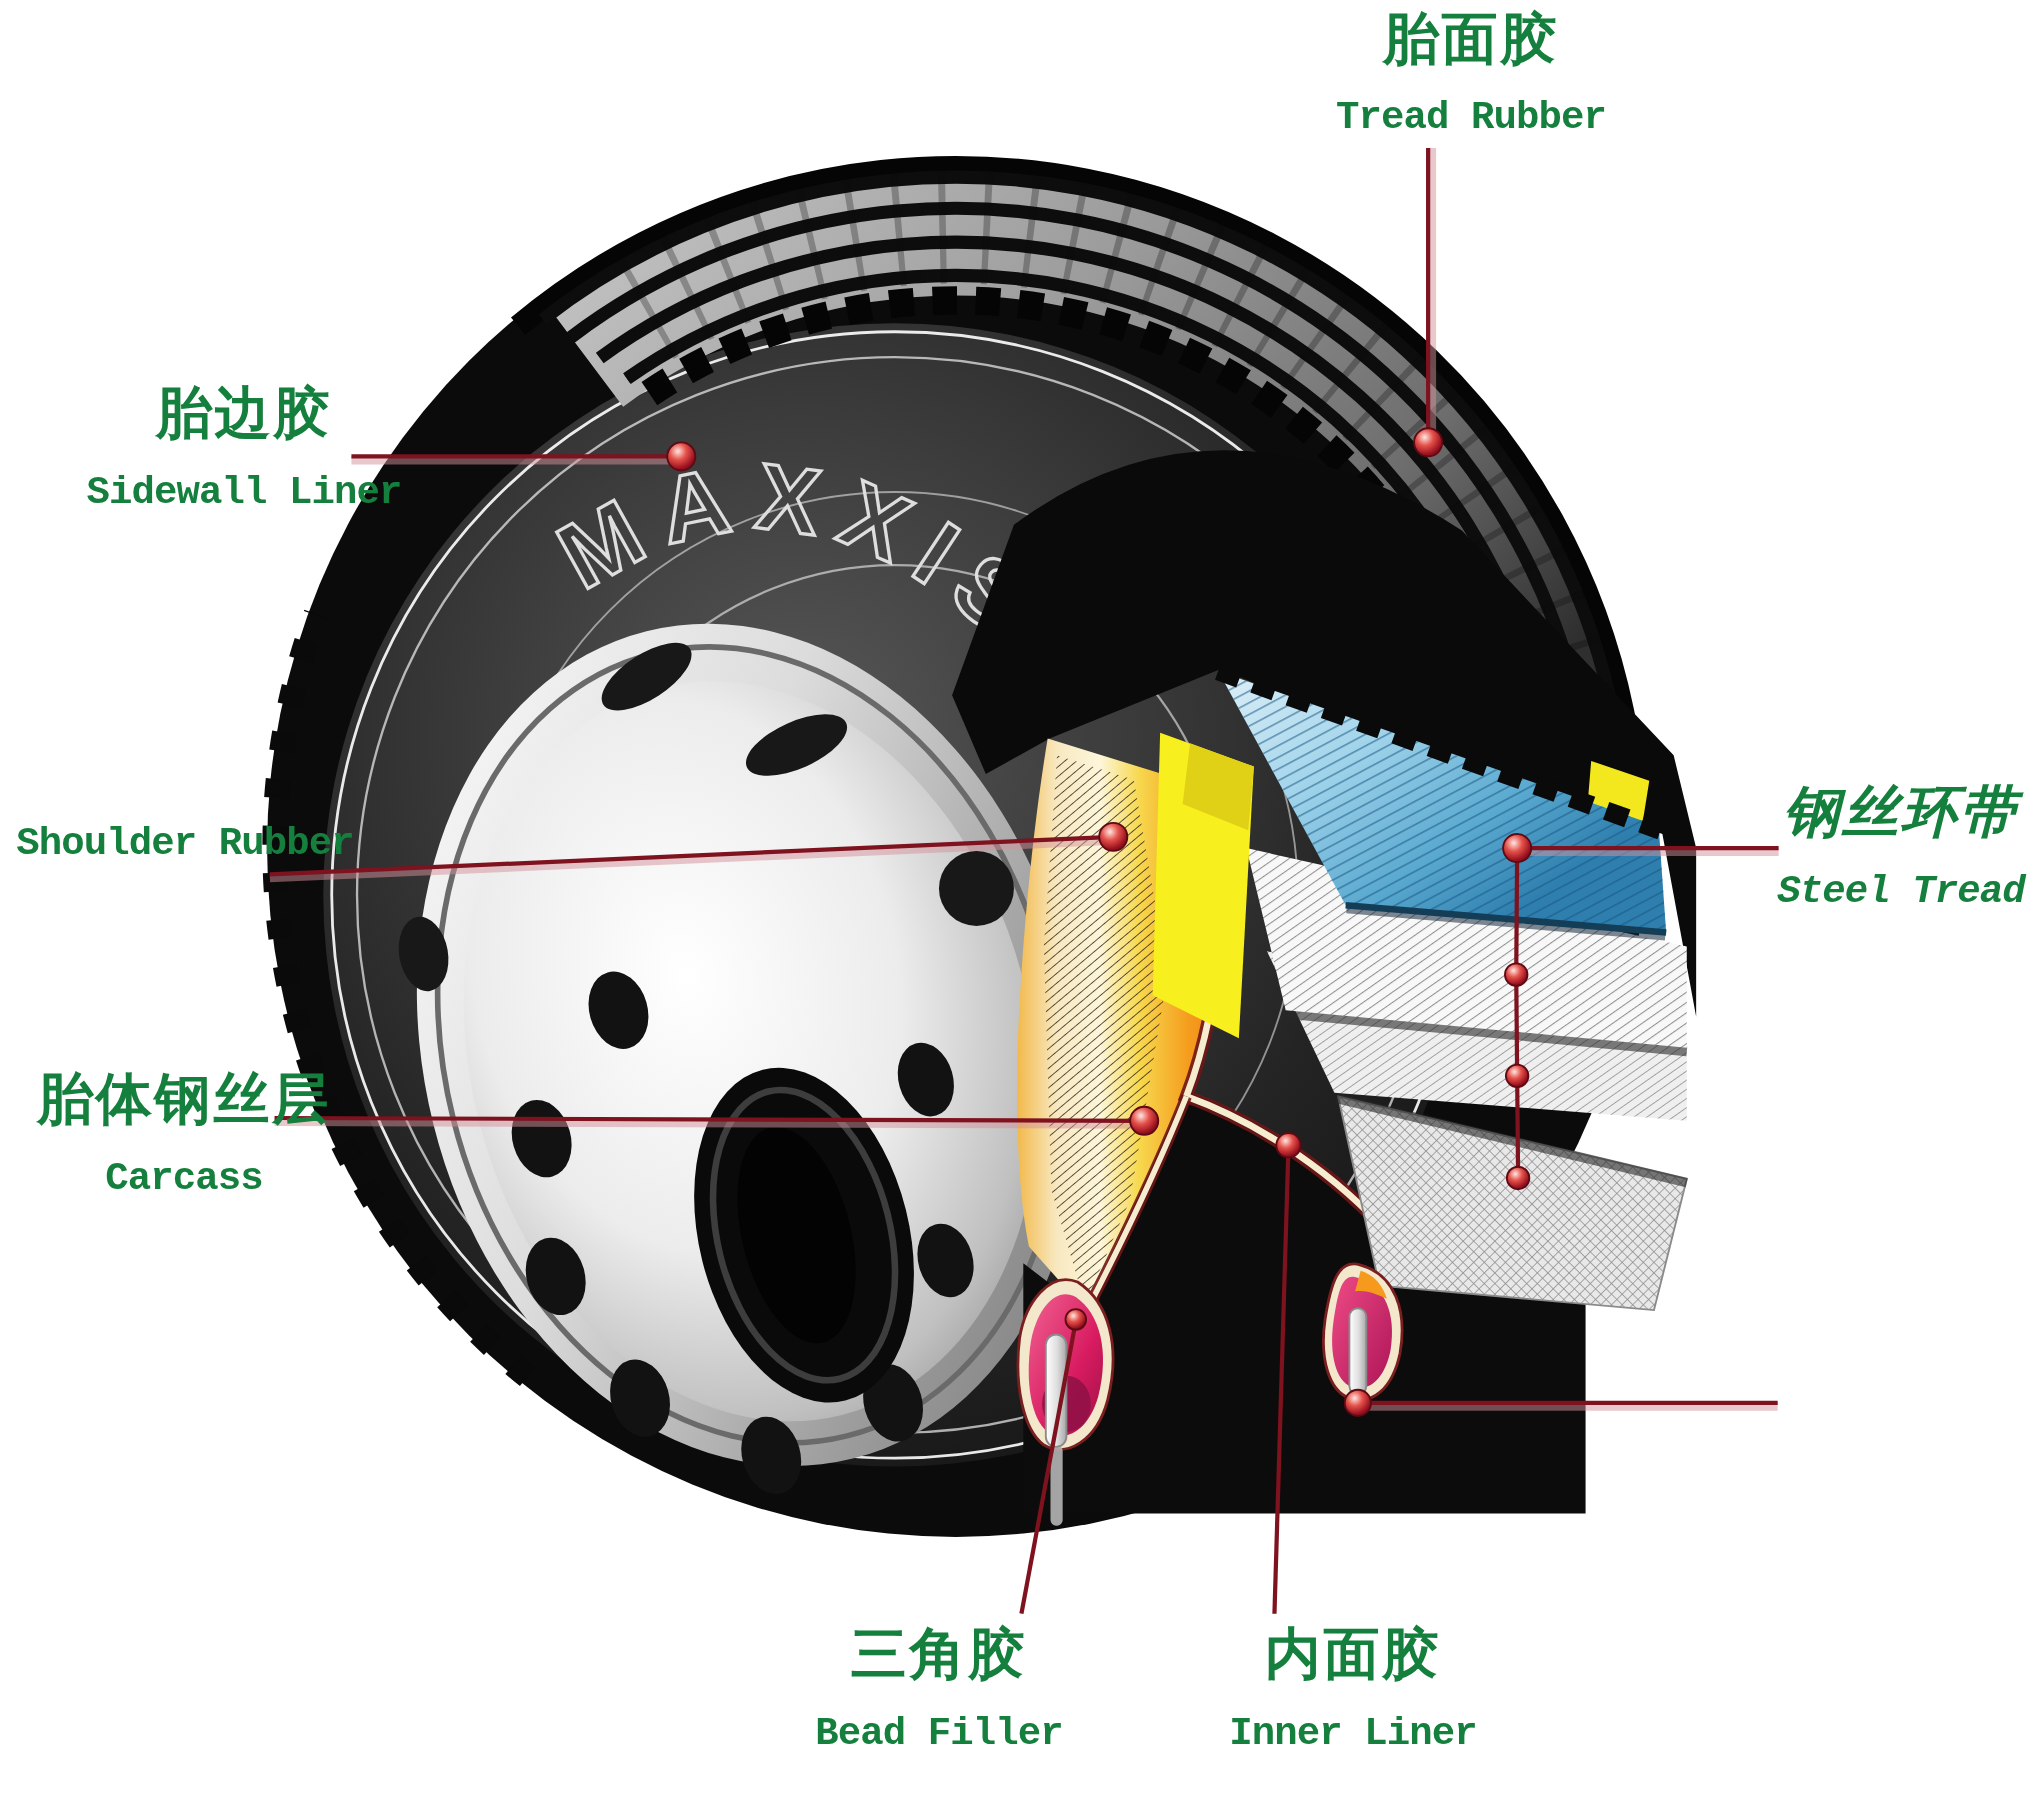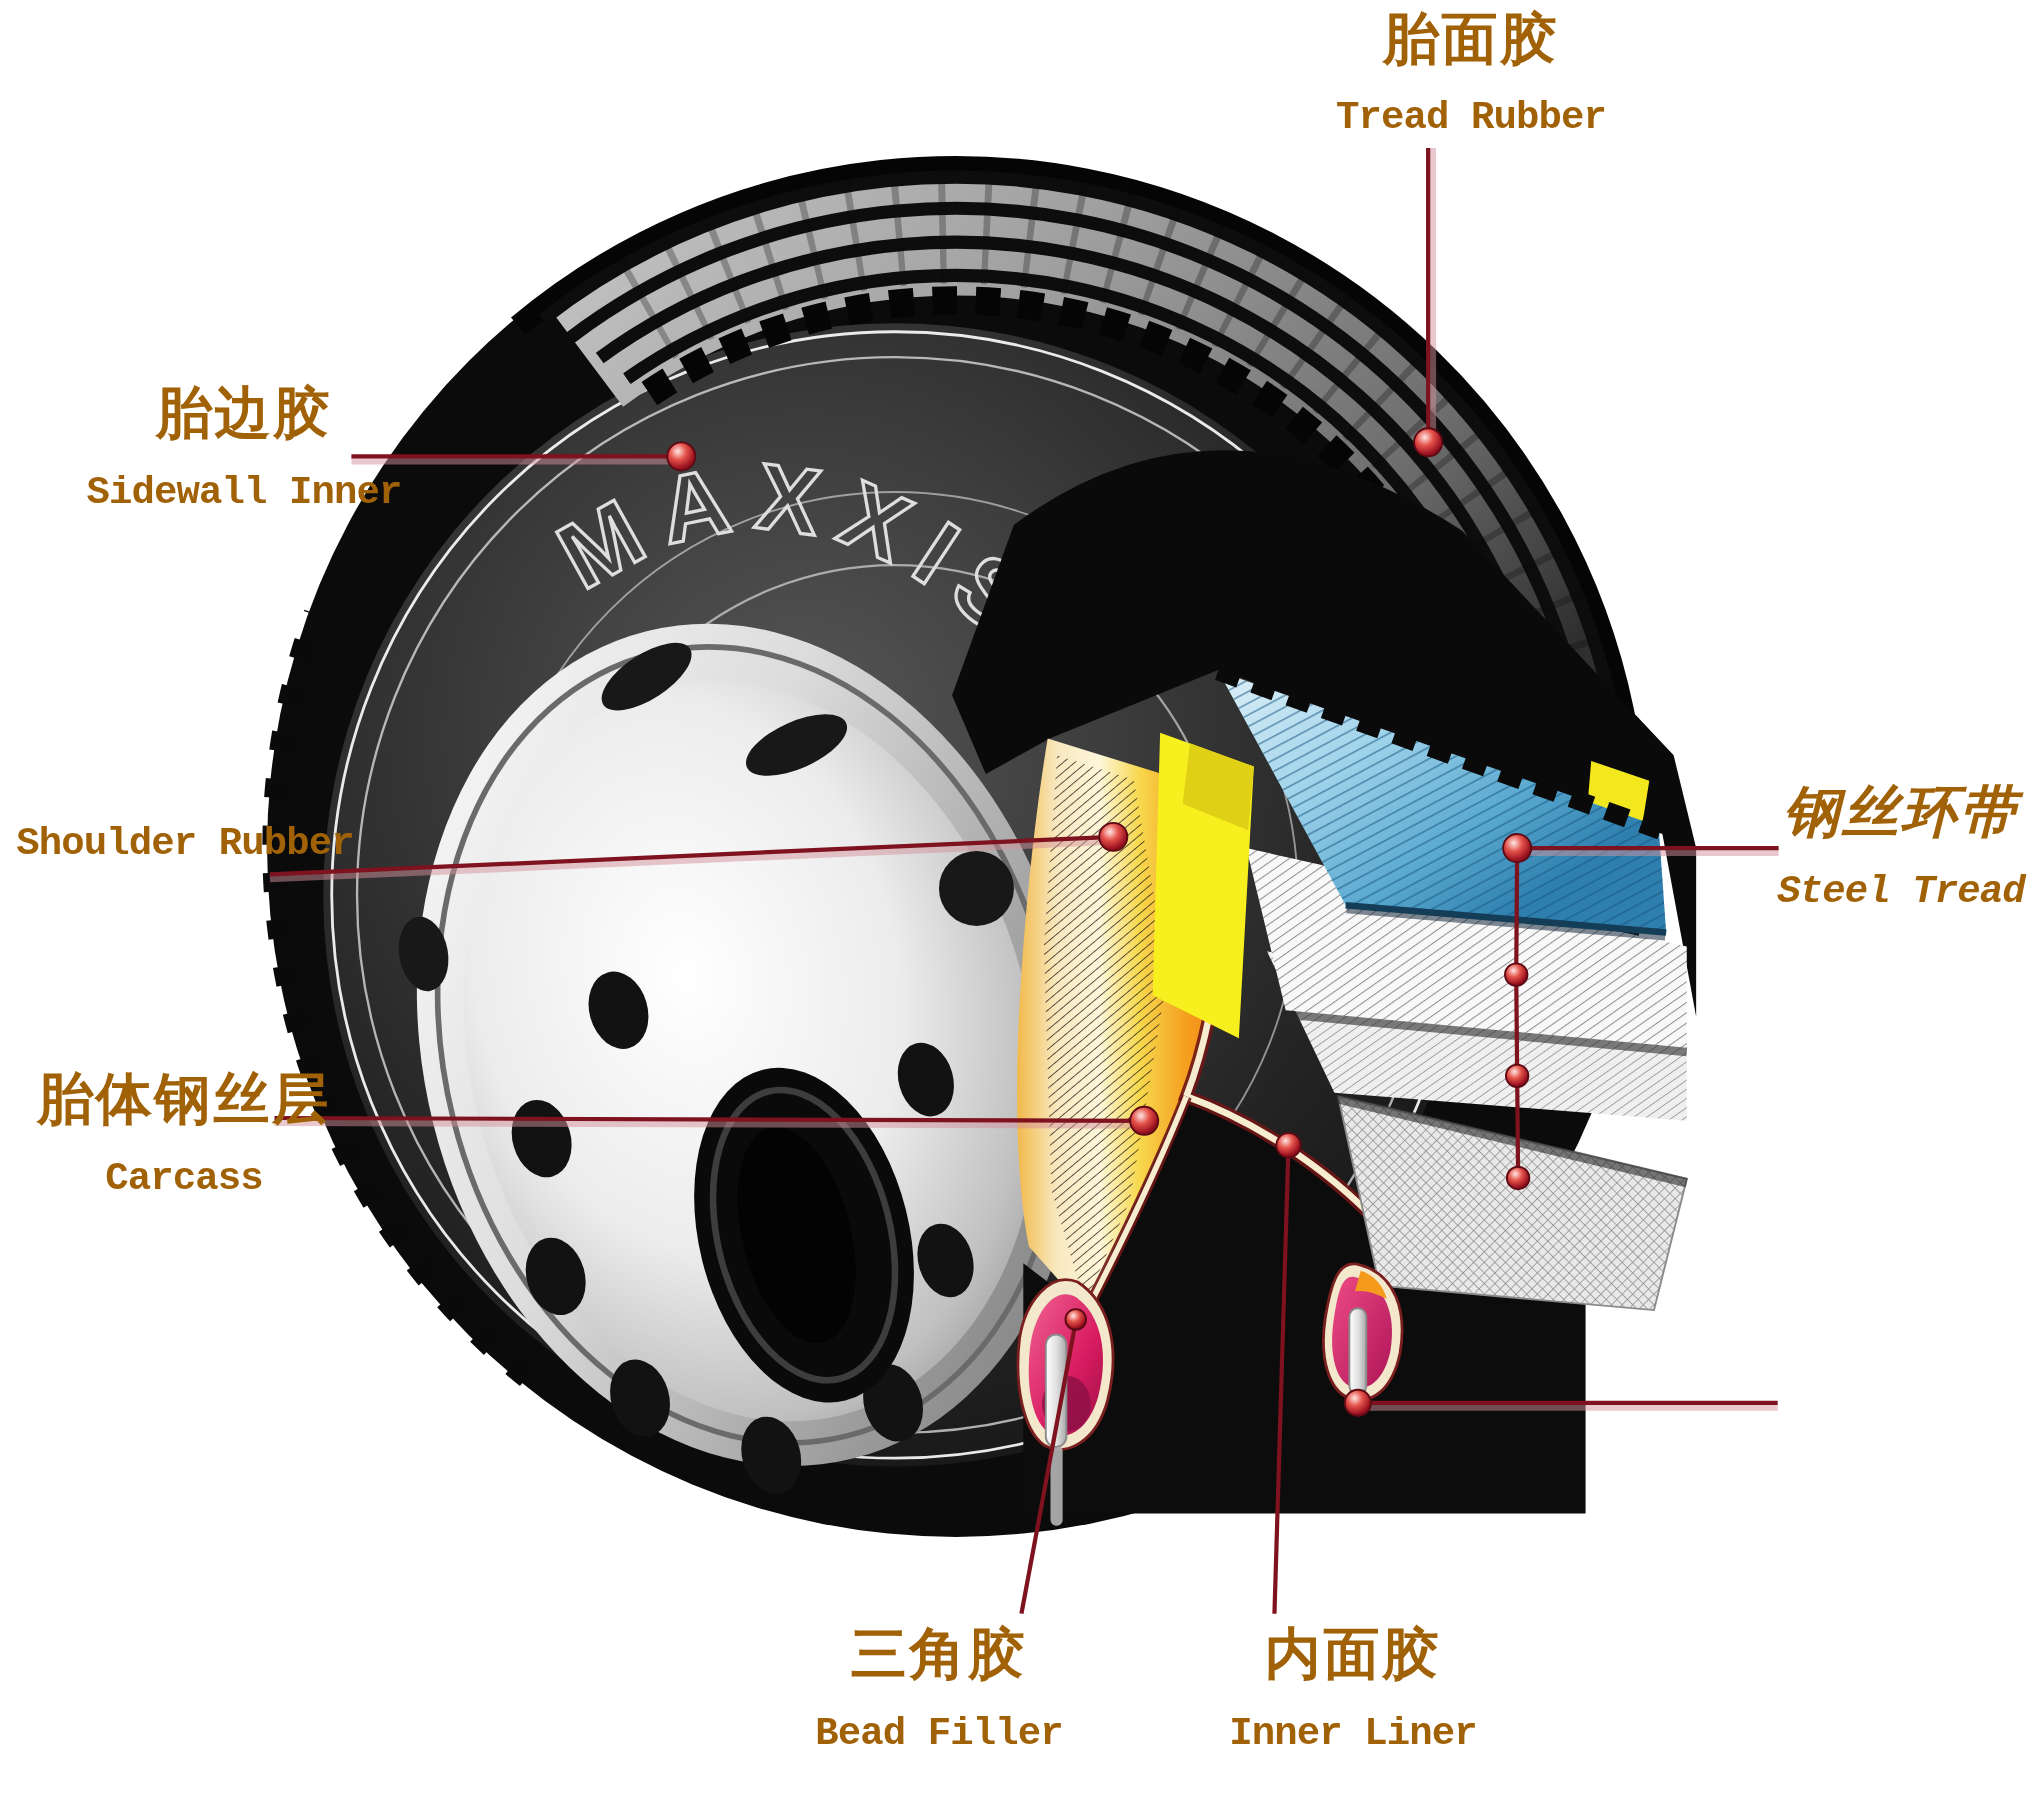--- a/index.html
+++ b/index.html
@@ -1,19 +1,19 @@
 <!DOCTYPE html>
 <html style="font-size:15px"><head>
 <meta charset="utf-8">
 <style>
   html,body{margin:0;padding:0;background:#ffffff;}
   .stage{position:relative;width:2041px;height:1804px;background:#ffffff;overflow:hidden;
          font-family:"Liberation Sans","DejaVu Sans",sans-serif;}
   .art{position:absolute;left:0;top:0;width:2041px;height:1804px;}
-  .label{position:absolute;text-align:center;transform:translateX(-50%);color:#a16207;}
+  .label{position:absolute;text-align:center;transform:translateX(-50%);color:#15803d;}
   .label .zh{font-family:"Liberation Sans","DejaVu Sans",sans-serif;
              font-size:56px;font-weight:700;line-height:1.12;letter-spacing:2.8px;white-space:nowrap;}
   .label .en{font-family:"Liberation Mono","DejaVu Sans Mono",monospace;
              font-size:39px;font-weight:700;line-height:1.25;letter-spacing:-0.9px;white-space:nowrap;margin-top:24px;}
 </style>
 </head>
 <body>
 
 <div class="stage">
 
@@ -240,21 +240,21 @@
   </g>
 </svg>
 
 <div class="label" style="left:1471px;top:7.5px;">
   <div class="zh">胎面胶</div>
   <div class="en">Tread Rubber</div>
 </div>
 
 <div class="label" style="left:244px;top:382px;">
   <div class="zh">胎边胶</div>
-  <div class="en">Sidewall Inner</div>
+  <div class="en">Sidewall Liner</div>
 </div>
 
 <div class="label" style="left:185px;top:796px;">
   <div class="en">Shoulder Rubber</div>
 </div>
 
 <div class="label" style="left:184px;top:1068px;">
   <div class="zh">胎体钢丝层</div>
   <div class="en">Carcass</div>
 </div>

